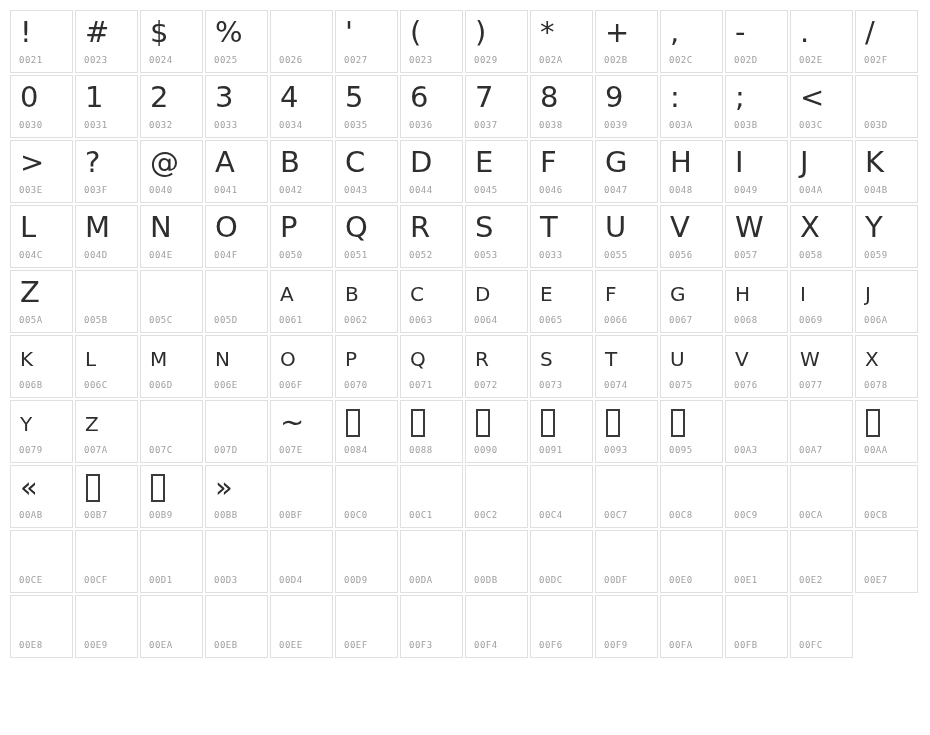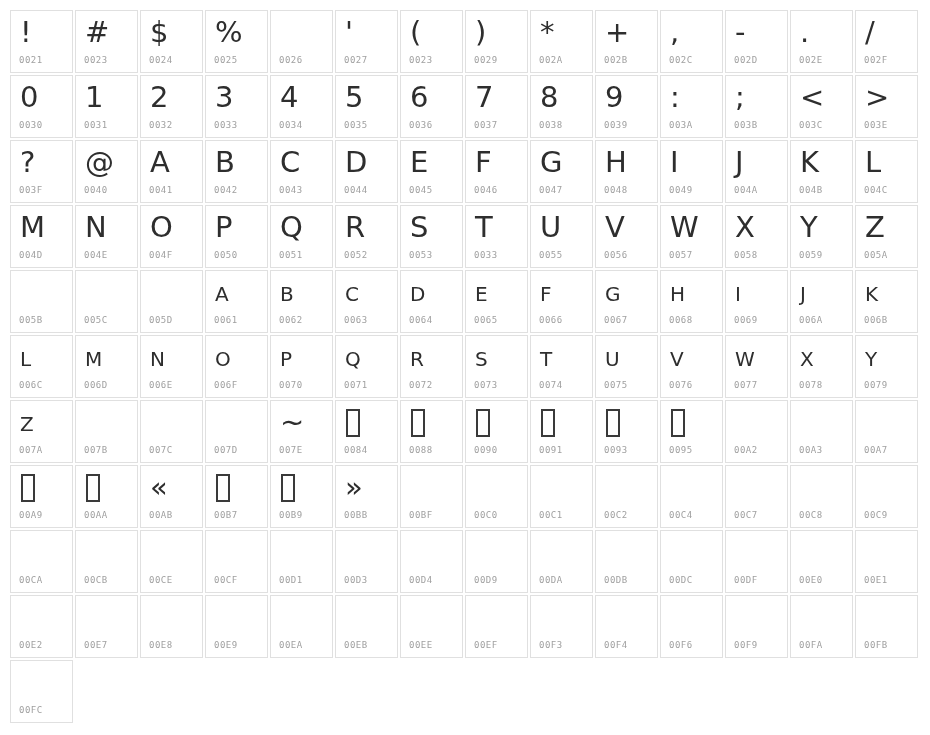--- a/index.html
+++ b/index.html
@@ -157,20 +157,23 @@
         <span class="code">003A</span>
       </div>
       <div class="cell char">
         <span class="glyph">;</span>
         <span class="code">003B</span>
       </div>
       <div class="cell char">
         <span class="glyph">&lt;</span>
         <span class="code">003C</span>
       </div>
+      <div class="cell empty">
+        <span class="code">003D</span>
+      </div>
       <div class="cell char">
         <span class="glyph">&gt;</span>
         <span class="code">003E</span>
       </div>
       <div class="cell char">
         <span class="glyph">?</span>
         <span class="code">003F</span>
       </div>
       <div class="cell char">
         <span class="glyph">@</span>
@@ -387,23 +390,20 @@
       </div>
       <div class="cell small">
         <span class="glyph">y</span>
         <span class="code">0079</span>
       </div>
       <div class="cell small">
         <span class="glyph">z</span>
         <span class="code">007A</span>
       </div>
       <div class="cell empty">
-        <span class="code">007B</span>
-      </div>
-      <div class="cell empty">
         <span class="code">007C</span>
       </div>
       <div class="cell empty">
         <span class="code">007D</span>
       </div>
       <div class="cell char">
         <span class="glyph">~</span>
         <span class="code">007E</span>
       </div>
       <div class="cell notdef">
@@ -424,31 +424,24 @@
       </div>
       <div class="cell notdef">
         <span class="glyph"></span>
         <span class="code">0093</span>
       </div>
       <div class="cell notdef">
         <span class="glyph"></span>
         <span class="code">0095</span>
       </div>
       <div class="cell empty">
-        <span class="code">00A2</span>
-      </div>
-      <div class="cell empty">
         <span class="code">00A3</span>
       </div>
       <div class="cell empty">
         <span class="code">00A7</span>
-      </div>
-      <div class="cell notdef">
-        <span class="glyph"></span>
-        <span class="code">00A9</span>
       </div>
       <div class="cell notdef">
         <span class="glyph"></span>
         <span class="code">00AA</span>
       </div>
       <div class="cell char">
         <span class="glyph">«</span>
         <span class="code">00AB</span>
       </div>
       <div class="cell notdef">

